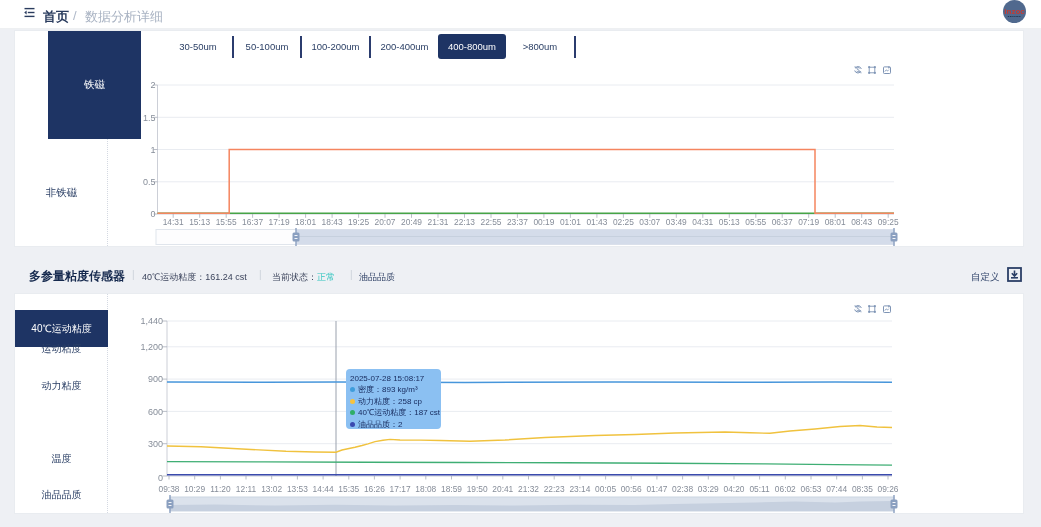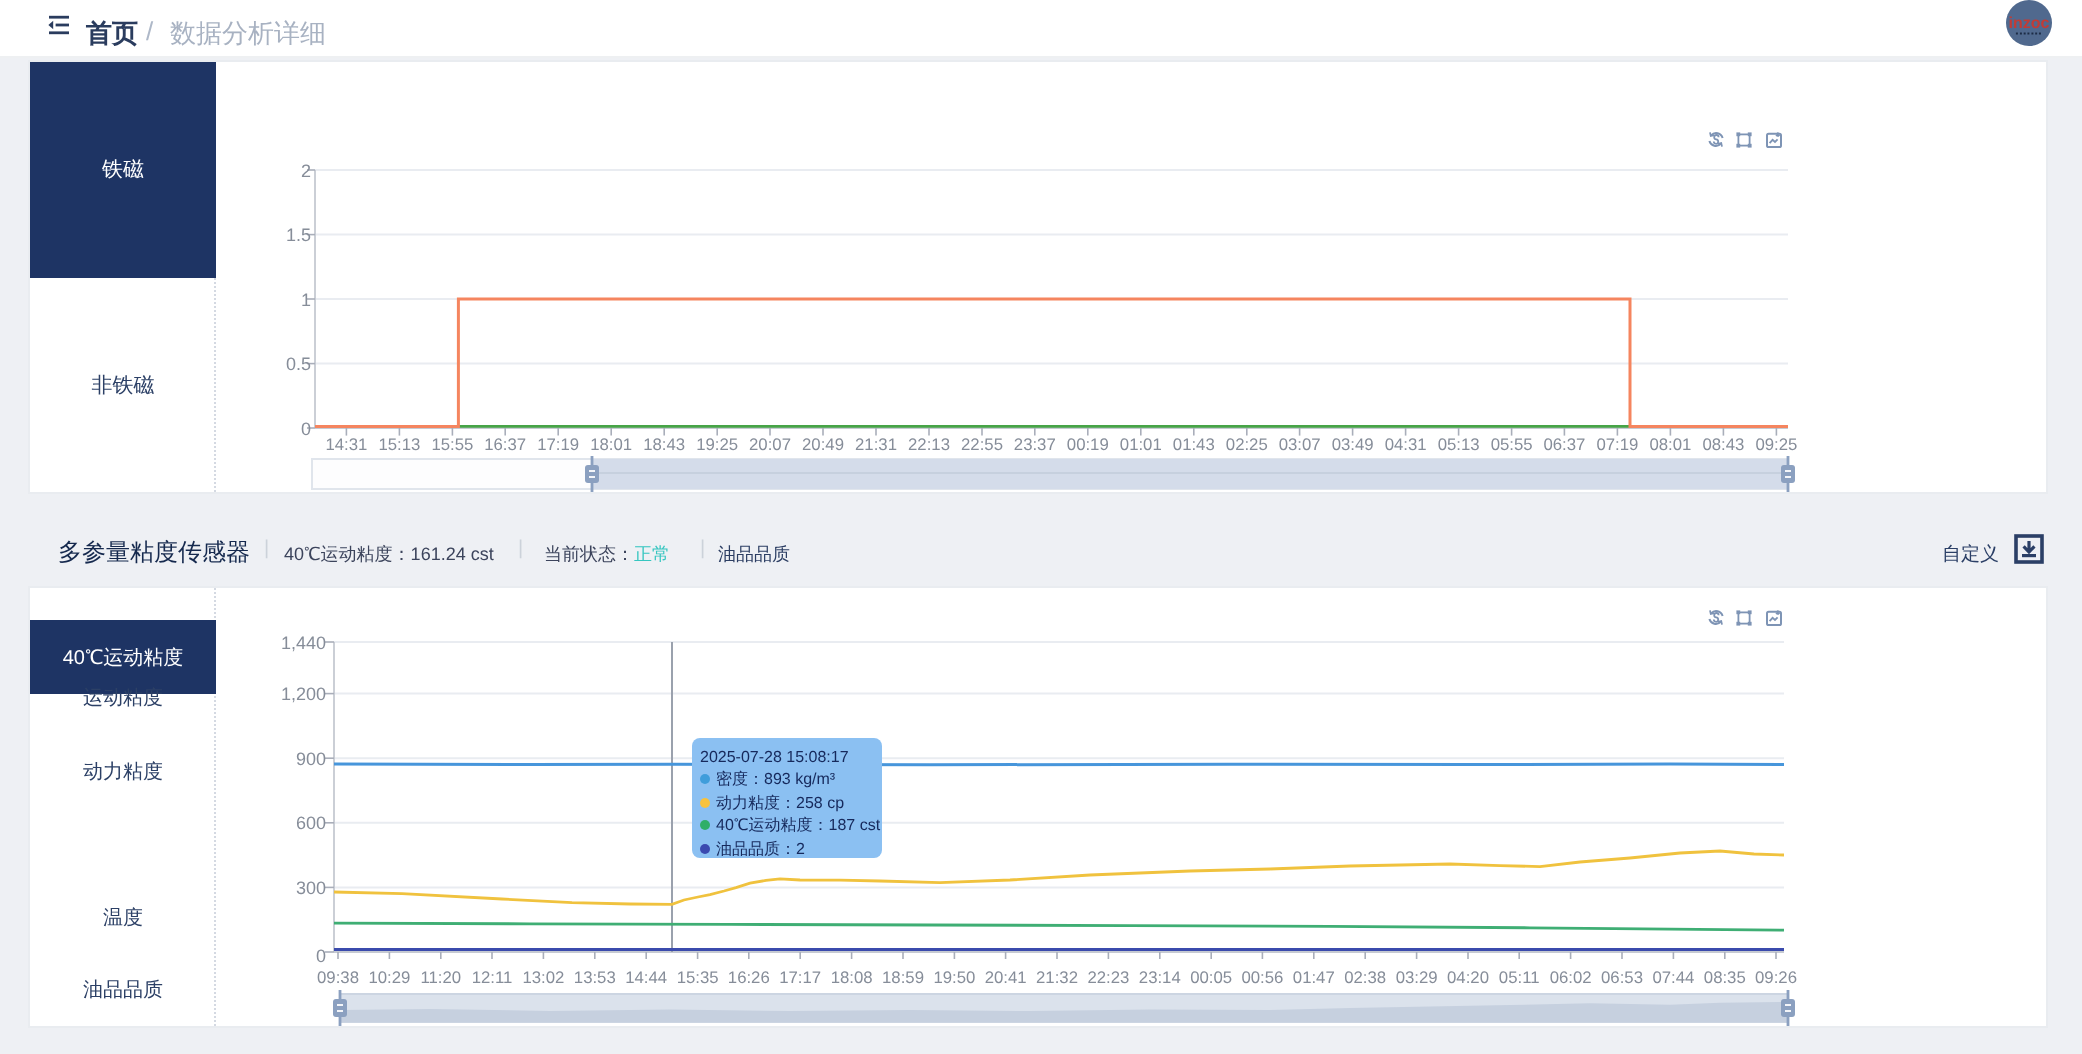--- a/index.html
+++ b/index.html
@@ -28,23 +28,35 @@
 <div class="abs" style="left:73px;top:8px;font-size:13px;color:#aeb8c8;">/</div>
 <div class="abs" style="left:85px;top:8px;font-size:13px;color:#a8b2c2;">数据分析详细</div>
 <div class="abs" style="left:1003px;top:0px;width:23px;height:23px;border-radius:50%;background:#50698e;overflow:hidden;">
   <div style="margin-top:7px;text-align:center;font-size:8px;font-weight:bold;color:#c23b35;">inzoc</div>
   <div style="margin-top:-2px;text-align:center;font-size:4px;color:#1c2b45;letter-spacing:0.5px;">▪▪▪▪▪▪▪</div>
 </div>
 
 <div class="panel" style="top:30px;width:1010px;height:217px;">
 
   <div class="abs" style="left:0;top:0;width:93px;height:215px;border-right:1px dotted #d4d9e2;"></div>
-  <div class="side-item side-sel" style="top:0;height:108px;font-size:10.5px;">铁磁</div>
+  <div class="side-item side-sel" style="top:0;height:108px;font-size:10.5px;margin-left:33px;">铁磁</div>
   <div class="side-item" style="top:108px;height:107px;font-size:10.5px;">非铁磁</div>
 
+  <div class="abs" style="left:149px;top:3px;height:25px;display:flex;align-items:center;font-size:9.5px;color:#2c4066;">
+    <div style="width:68px;text-align:center;">30-50um</div>
+      <div style="width:2px;height:22px;background:#2b3c6e;"></div>
+    <div style="width:66px;text-align:center;">50-100um</div>
+      <div style="width:2px;height:22px;background:#2b3c6e;"></div>
+    <div style="width:67px;text-align:center;">100-200um</div>
+      <div style="width:2px;height:22px;background:#2b3c6e;"></div>
+    <div style="width:67px;text-align:center;">200-400um</div>
+    <div style="width:68px;height:25px;border-radius:3px;background:#1e3464;color:#fff;display:flex;align-items:center;justify-content:center;">400-800um</div>
+    <div style="width:68px;text-align:center;">&gt;800um</div>
+      <div style="width:2px;height:22px;background:#2b3c6e;"></div>
+  </div>
 
   <svg class="abs" style="left:0;top:0;" width="1008" height="215" viewBox="0 0 1008 215">
     <line x1="142.5" y1="54" x2="879" y2="54" class="gridline"></line>
     <line x1="142.5" y1="86.3" x2="879" y2="86.3" class="gridline"></line>
     <line x1="142.5" y1="118.5" x2="879" y2="118.5" class="gridline"></line>
     <line x1="142.5" y1="150.8" x2="879" y2="150.8" class="gridline"></line>
     <line x1="142.5" y1="183" x2="879" y2="183" stroke="#c6cad2" stroke-width="0.9"></line>
     <line x1="142.5" y1="54" x2="142.5" y2="183" stroke="#c6cad2" stroke-width="0.9"></line>
     <line x1="138.5" y1="54" x2="142.5" y2="54" class="tk"></line>
     <line x1="138.5" y1="86.3" x2="142.5" y2="86.3" class="tk"></line>
@@ -145,21 +157,21 @@
     <rect x="277.5" y="201.5" width="7" height="9" rx="1.5" fill="#8ba0c0"></rect>
     <line x1="279.5" y1="204.5" x2="282.5" y2="204.5" stroke="#fff" stroke-width="0.9"></line>
     <line x1="279.5" y1="207.5" x2="282.5" y2="207.5" stroke="#fff" stroke-width="0.9"></line>
     <line x1="879" y1="197" x2="879" y2="215" stroke="#8ba0c0" stroke-width="1.4"></line>
     <rect x="875.5" y="201.5" width="7" height="9" rx="1.5" fill="#8ba0c0"></rect>
     <line x1="877.5" y1="204.5" x2="880.5" y2="204.5" stroke="#fff" stroke-width="0.9"></line>
     <line x1="877.5" y1="207.5" x2="880.5" y2="207.5" stroke="#fff" stroke-width="0.9"></line>
   </svg>
 </div>
 
-<div class="abs" style="left:29px;top:267.5px;font-size:12px;font-weight:normal;color:#15294e;">多参量粘度传感器</div>
+<div class="abs" style="left:29px;top:267.5px;font-size:12px;font-weight:bold;color:#15294e;">多参量粘度传感器</div>
 <div class="abs" style="left:132px;top:269px;font-size:10px;color:#ccd2da;">|</div>
 <div class="abs" style="left:142px;top:270.5px;font-size:9px;color:#3c445c;">40℃运动粘度：161.24 cst</div>
 <div class="abs" style="left:259px;top:269px;font-size:10px;color:#ccd2da;">|</div>
 <div class="abs" style="left:272px;top:270.5px;font-size:9px;color:#3c445c;">当前状态：<span style="color:#36c6c0;">正常</span></div>
 <div class="abs" style="left:350px;top:269px;font-size:10px;color:#ccd2da;">|</div>
 <div class="abs" style="left:359px;top:270.5px;font-size:9px;color:#2c3e63;">油品品质</div>
 <div class="abs" style="left:971px;top:270.5px;font-size:9.5px;color:#2b3f66;">自定义</div>
 <svg class="abs" style="left:1007px;top:267px;" width="15" height="15" viewBox="0 0 15 15">
   <rect x="1" y="1" width="13" height="13" fill="none" stroke="#2b3f66" stroke-width="1.8"></rect>
   <path d="M7.5,3.5 L7.5,8.5 M4.8,6.2 L7.5,9 L10.2,6.2" fill="none" stroke="#2b3f66" stroke-width="1.6"></path>

